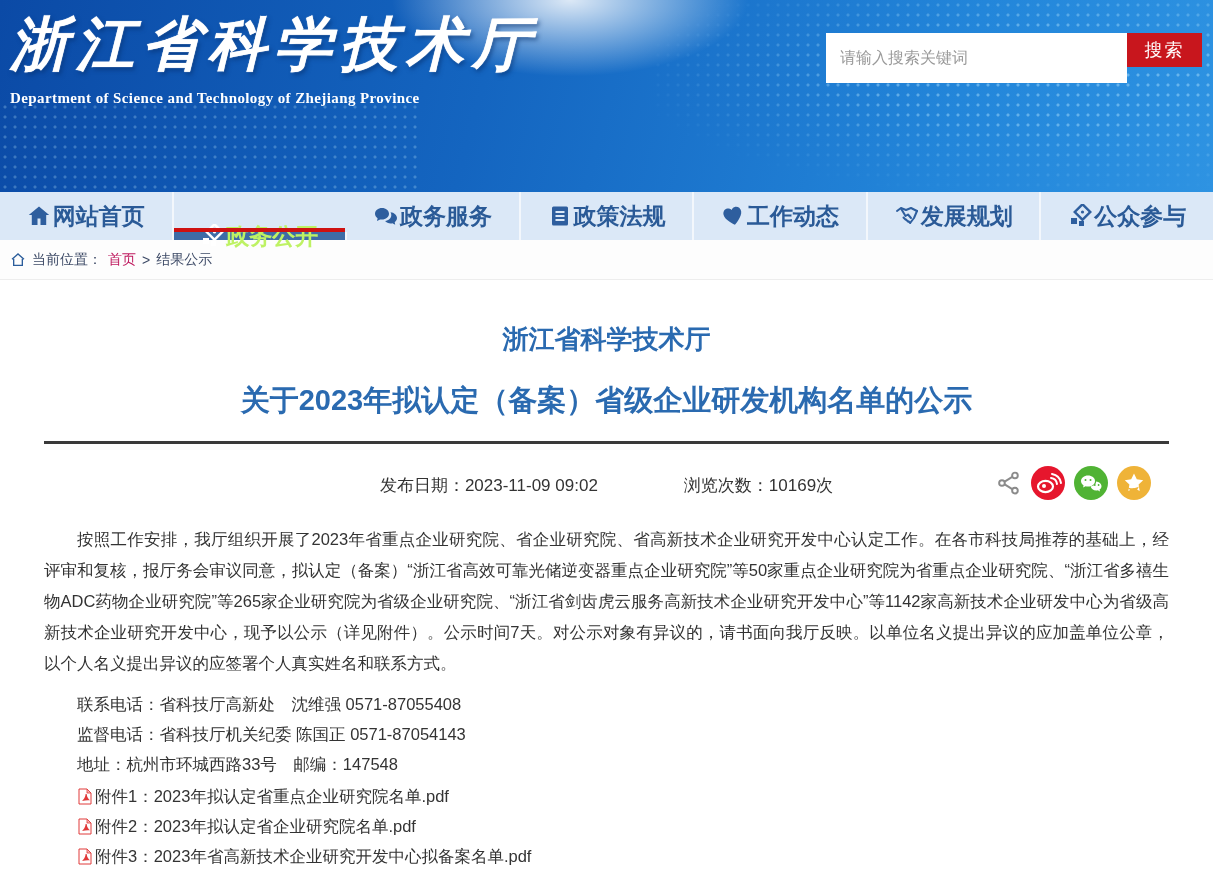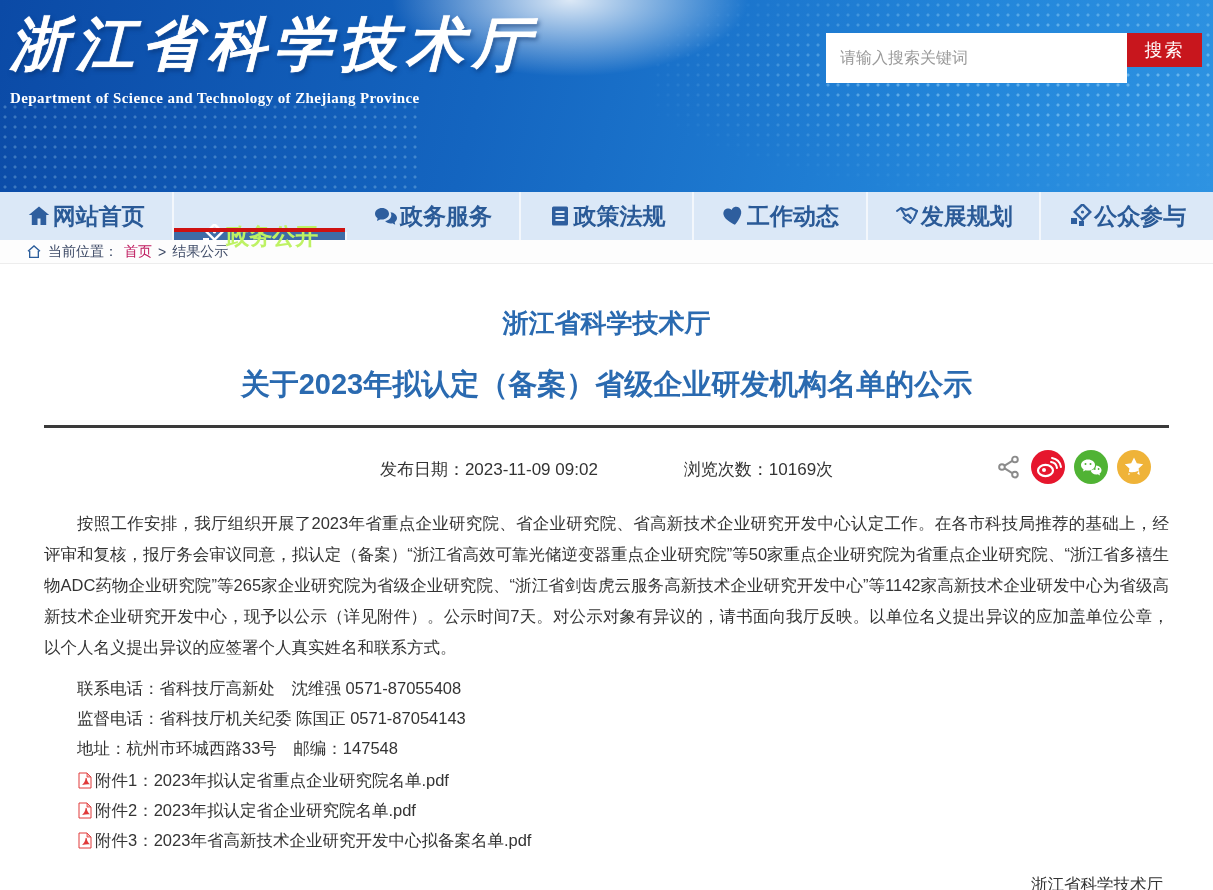--- a/index.html
+++ b/index.html
@@ -40,21 +40,21 @@
     gap:2px; color:#2a5a97; font-size:23px; font-weight:bold; cursor:pointer;
     border-right:2px solid #f3f7fc; position:relative; }
   .nav-item:last-child { border-right:none; }
   .nav-item .nicon { width:24px; height:24px; display:inline-flex; color:#2e5e9e; }
   .nav-item.active { background:#3e6ca7; color:#bef264;margin-top:40px; }
   .nav-item.active .nicon { color:#fff; }
   .nav-item.active::before { content:""; position:absolute; left:0; right:0; top:-4px;
     height:4px; background:#ce1111; }
 
   
-  .breadcrumb { height:24px; display:flex; align-items:center; padding-left:26px;
+  .breadcrumb { height:40px; display:flex; align-items:center; padding-left:10px;
     font-size:14px; color:#3d4a66; background:#fdfdfd; border-bottom:1px solid #ededed; gap:6px; }
   .breadcrumb .bicon { width:16px; height:16px; display:inline-flex; color:#2b5d9b; }
   .breadcrumb a { color:#be185d; text-decoration:none; cursor:pointer; }
 
   
   .content { width:1125px; margin:0 auto; }
   .a-title1 { margin-top:42px; text-align:center; color:#2a6ab0; font-size:26px; font-weight:bold; }
   .a-title2 { margin-top:24px; text-align:center; color:#2a6ab0; font-size:29px; font-weight:bold; }
   .a-divider { margin-top:20px; border-bottom:3px solid #3a3a3a; }
 

